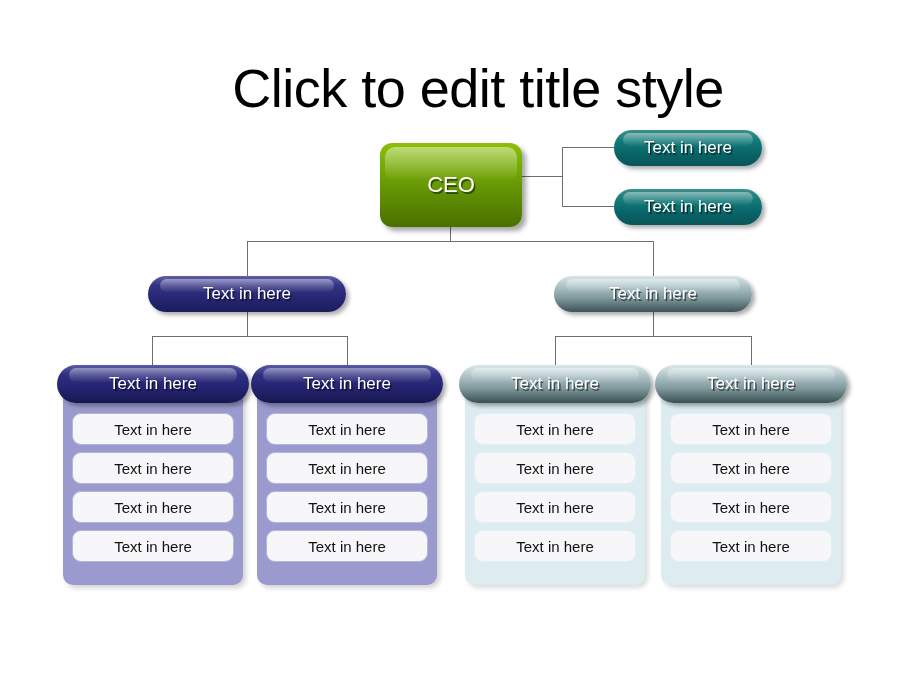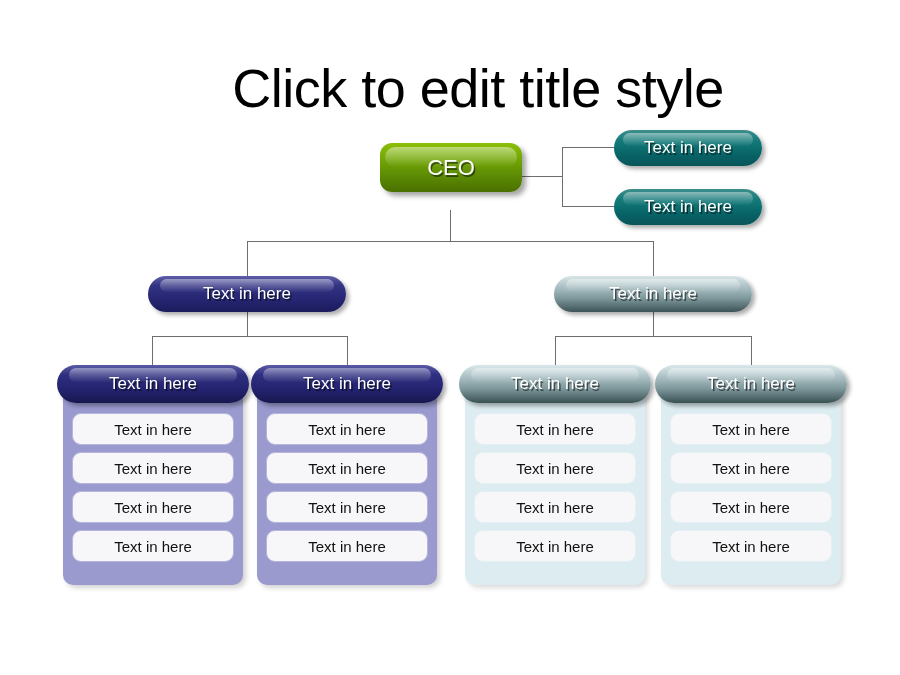--- a/index.html
+++ b/index.html
@@ -71,21 +71,21 @@
     pointer-events: none;
     z-index: 2;
   }
 
   
   #ceo {
     position: absolute;
     left: 380px;
     top: 143px;
     width: 142px;
-    height: 49px;
+    height: 84px;
     border-radius: 12px;
     background: linear-gradient(to bottom, #8dbf08 0%, #7cb206 18%, #5f8f04 62%, #4a7000 100%);
     box-shadow: 4px 4px 5px rgba(0,0,0,0.35);
     display: flex;
     align-items: center;
     justify-content: center;
     color: #ffffff;
     font-size: 22px;
     box-sizing: border-box;
   }

